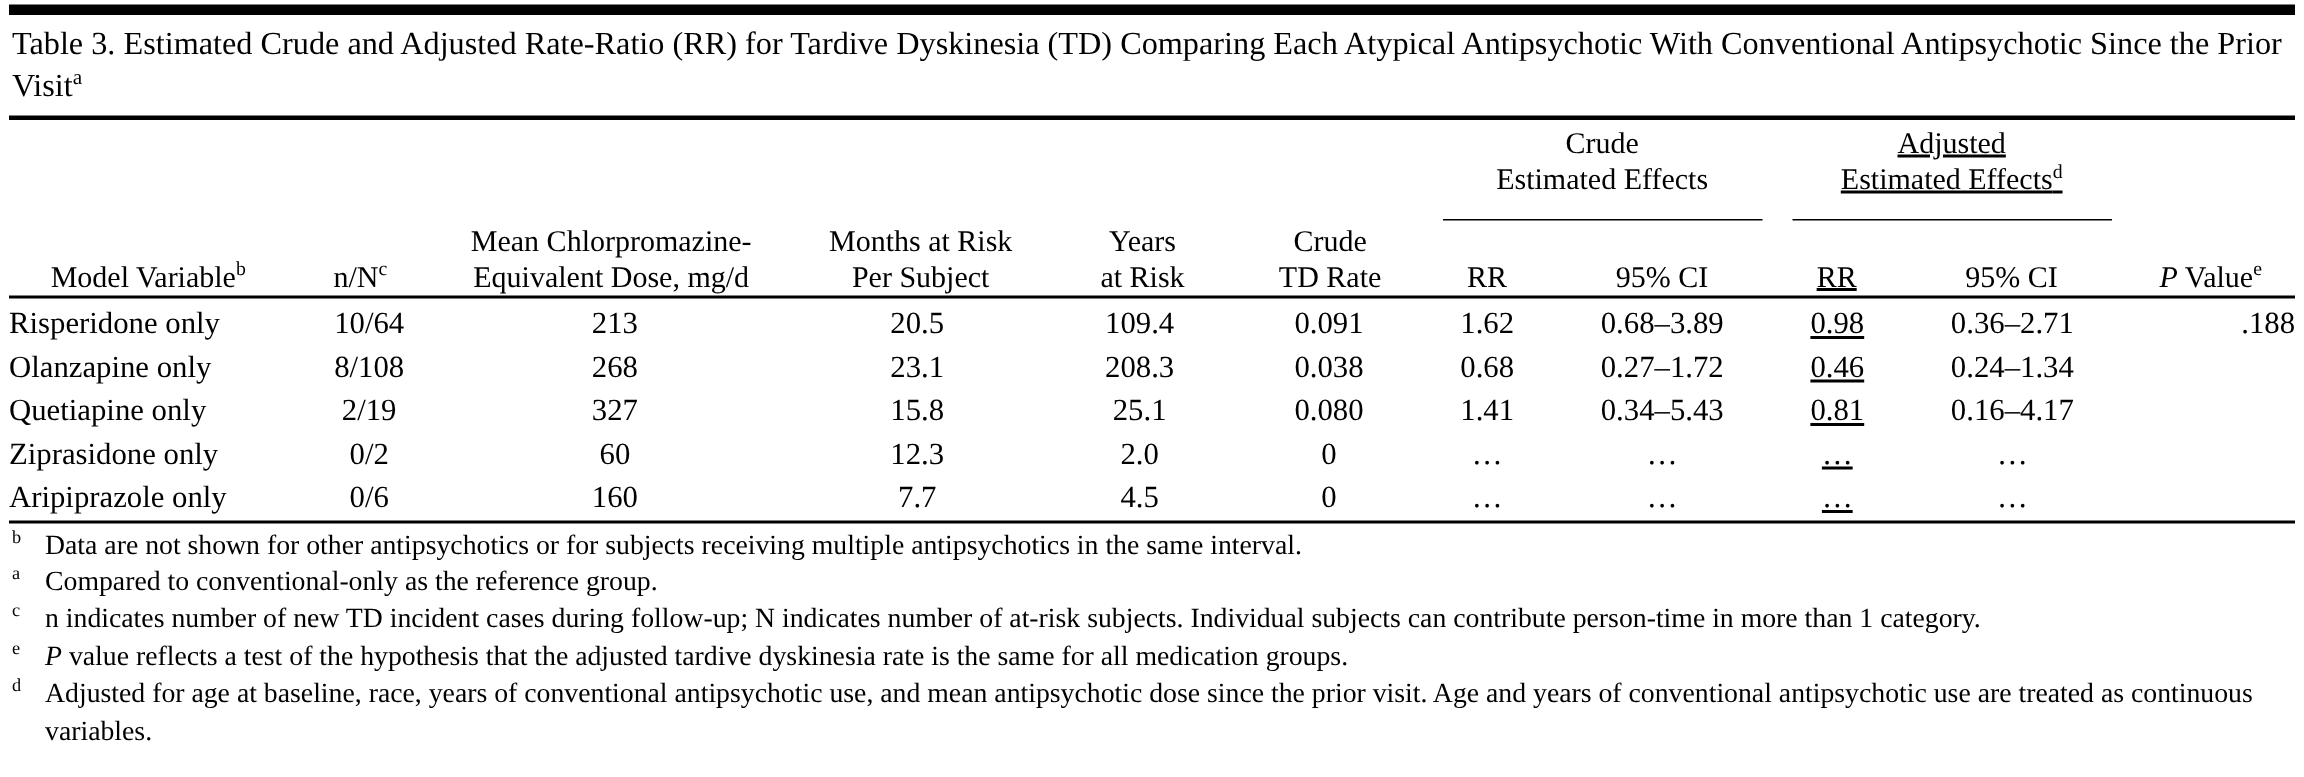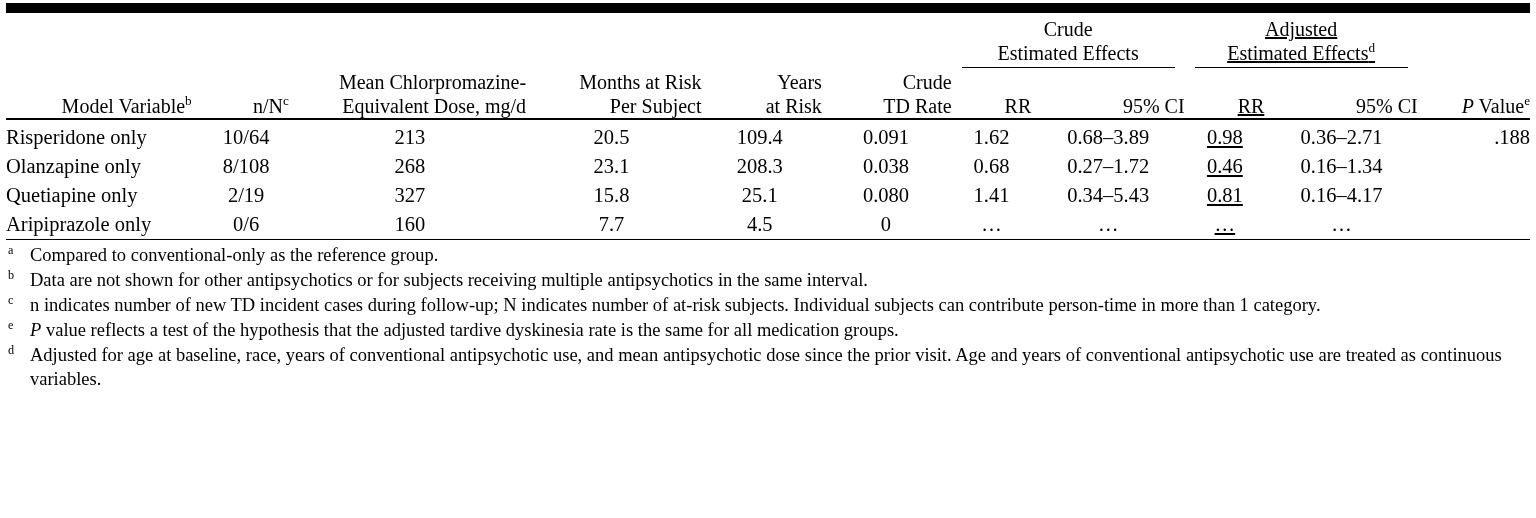--- a/index.html
+++ b/index.html
@@ -49,37 +49,37 @@
     width: 100%;
     border-collapse: collapse;
     font-size: 20px;
   }
   table.main td, table.main th {
     padding: 0;
     font-weight: normal;
     vertical-align: bottom;
   }
   .hdr-row td {
-    text-align: right;
+    text-align: center;
     padding-bottom: 2px;
     line-height: 1.2;
   }
   .grp-row td {
     text-align: center;
     line-height: 1.2;
     padding-bottom: 1px;
   }
   .grp-span {
     display: block;
   }
   .underline-span {
     display: block;
     border-bottom: 1.5px solid #000;
     margin: 0 10px 2px 10px;
-    padding-bottom: 2px;
+    padding-bottom: 14px;
   }
   .body-row td {
     line-height: 1.42;
     font-size: 20.5px;
     padding-top: 1px;
   }
   .col-model { text-align: left; width: 200px; padding-left: 2px; font-family: Liberation Serif, serif; }
   .col-nn { text-align: center; width: 105px; }
   .col-dose { text-align: center; width: 250px; }
   .col-months { text-align: center; width: 190px; }
@@ -109,20 +109,21 @@
   .spacer-1 { height: 4px; }
   .spacer-2 { height: 3px; }
 </style>
 </head>
 <body>
 
 <div class="table-wrap">
 
   <div class="rule-top"></div>
 
+  <div class="title"><span>Table 3. Estimated Crude and Adjusted Rate-Ratio (RR) for Tardive Dyskinesia (TD) Comparing Each Atypical Antipsychotic With Conventional Antipsychotic Since the Prior Visit</span><sup>a</sup></div>
 
   <div class="rule-mid"></div>
   <div class="spacer-1"></div>
 
   <table class="main">
     <tbody>
         <tr class="grp-row">
       <td class="col-model"></td>
       <td class="col-nn"></td>
       <td class="col-dose"></td>
@@ -188,55 +189,68 @@
     <tr class="body-row">
       <td class="col-model">Olanzapine only</td>
       <td class="col-nn">8/108</td>
       <td class="col-dose">268</td>
       <td class="col-months">23.1</td>
       <td class="col-years">208.3</td>
       <td class="col-crude">0.038</td>
       <td class="col-rr1">0.68</td>
       <td class="col-ci1">0.27–1.72</td>
       <td class="col-rr2">0.46</td>
-      <td class="col-ci2">0.16–1.34</td>
+      <td class="col-ci2">0.24–1.34</td>
       <td class="col-p"></td>
     </tr>
     <tr class="body-row">
       <td class="col-model">Quetiapine only</td>
       <td class="col-nn">2/19</td>
       <td class="col-dose">327</td>
       <td class="col-months">15.8</td>
       <td class="col-years">25.1</td>
       <td class="col-crude">0.080</td>
       <td class="col-rr1">1.41</td>
       <td class="col-ci1">0.34–5.43</td>
       <td class="col-rr2">0.81</td>
       <td class="col-ci2">0.16–4.17</td>
       <td class="col-p"></td>
     </tr>
     <tr class="body-row">
+      <td class="col-model">Ziprasidone only</td>
+      <td class="col-nn">0/2</td>
+      <td class="col-dose">60</td>
+      <td class="col-months">12.3</td>
+      <td class="col-years">2.0</td>
+      <td class="col-crude">0</td>
+      <td class="col-rr1">…</td>
+      <td class="col-ci1">…</td>
+      <td class="col-rr2">…</td>
+      <td class="col-ci2">…</td>
+      <td class="col-p"></td>
+    </tr>
+    <tr class="body-row">
       <td class="col-model">Aripiprazole only</td>
       <td class="col-nn">0/6</td>
       <td class="col-dose">160</td>
       <td class="col-months">7.7</td>
       <td class="col-years">4.5</td>
       <td class="col-crude">0</td>
       <td class="col-rr1">…</td>
       <td class="col-ci1">…</td>
       <td class="col-rr2">…</td>
       <td class="col-ci2">…</td>
       <td class="col-p"></td>
     </tr>
   </tbody>
     </table>
 
   <div class="rule-thin"></div>
 
   <div class="footnotes">
+    <p class="fn"><span class="marker"><sup>b</sup></span><span>Data are not shown for other antipsychotics or for subjects receiving multiple antipsychotics in the same interval.</span></p>
     <p class="fn"><span class="marker"><sup>a</sup></span><span>Compared to conventional-only as the reference group.</span></p>
-    <p class="fn"><span class="marker"><sup>b</sup></span><span>Data are not shown for other antipsychotics or for subjects receiving multiple antipsychotics in the same interval.</span></p>
     <p class="fn"><span class="marker"><sup>c</sup></span><span>n indicates number of new TD incident cases during follow-up; N indicates number of at-risk subjects. Individual subjects can contribute person-time in more than 1 category.</span></p>
     <p class="fn"><span class="marker"><sup>e</sup></span><span class="fn-ital">P</span><span> value reflects a test of the hypothesis that the adjusted tardive dyskinesia rate is the same for all medication groups.</span></p>
     <p class="fn"><span class="marker"><sup>d</sup></span><span>Adjusted for age at baseline, race, years of conventional antipsychotic use, and mean antipsychotic dose since the prior visit. Age and years of conventional antipsychotic use are treated as continuous variables.</span></p>
   </div>
 
 </div>
 
 </body></html>

